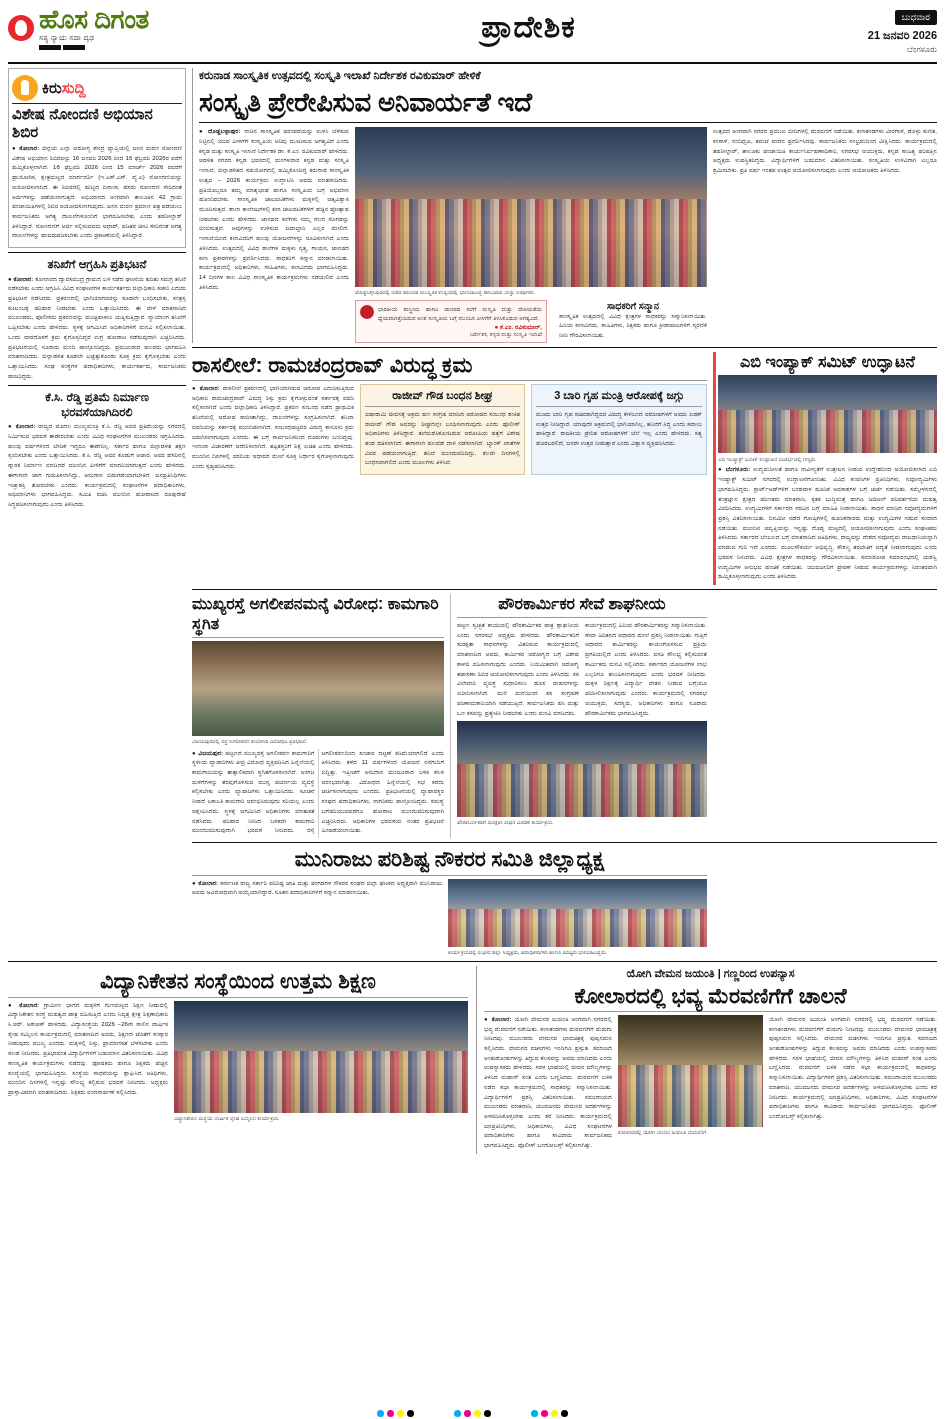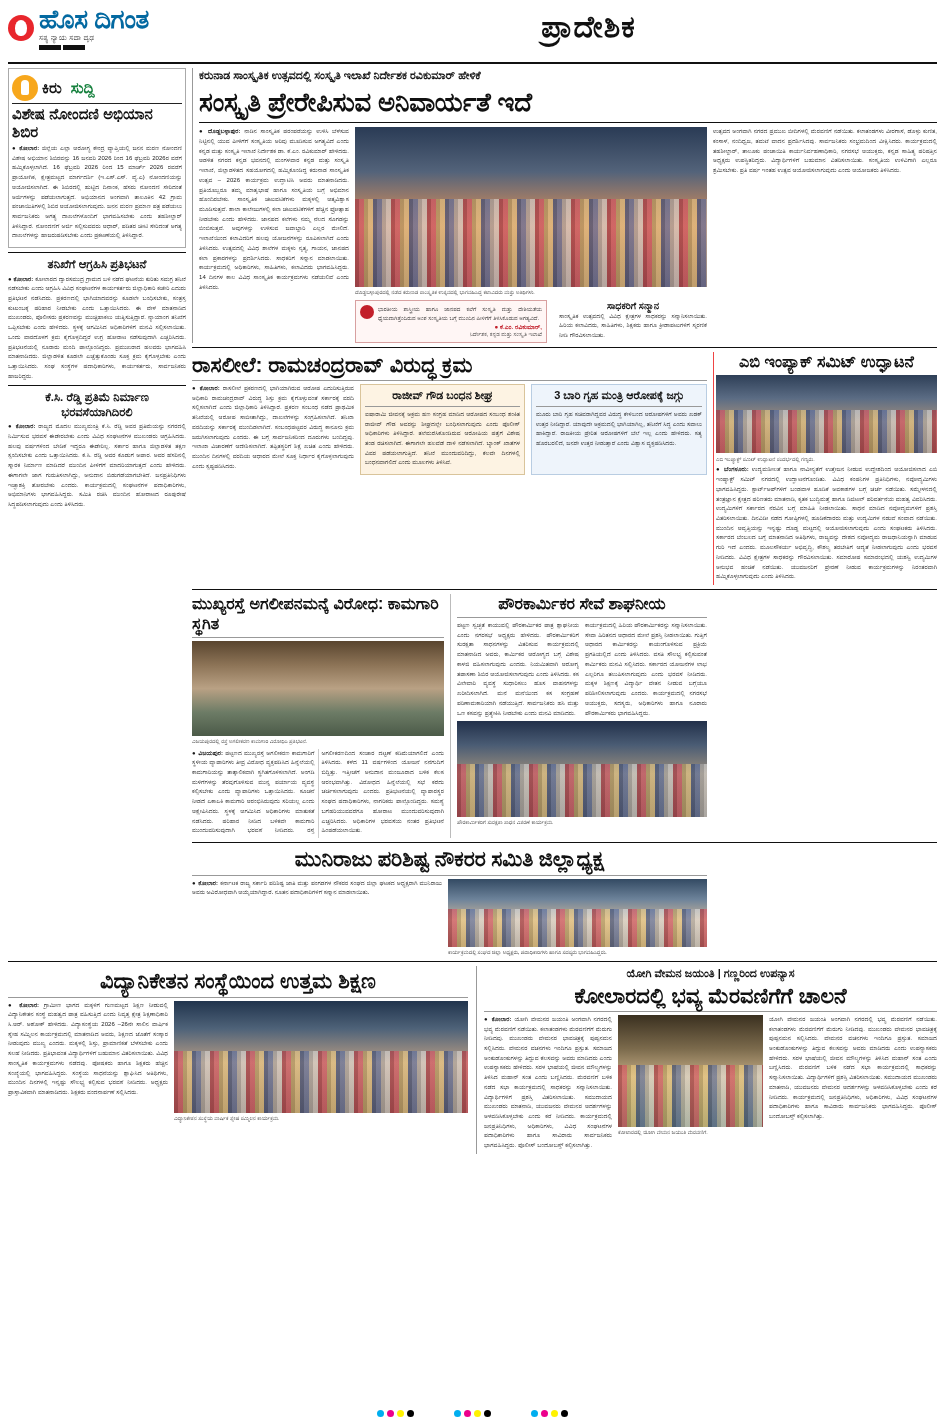--- a/index.html
+++ b/index.html
@@ -12,21 +12,21 @@
     overflow: hidden;
   }
   .page { position: relative; width: 945px; height: 1419px; padding: 6px 8px 0 8px; }
 
   
   .masthead { display:flex; align-items:flex-start; height:58px; border-bottom:2px solid #111; padding-bottom:2px;}
   .logo-box { display:flex; align-items:center; gap:5px; width:232px; }
   .logo-mark { width:26px;height:26px;border-radius:50%;background:#e8262c; position:relative; flex:0 0 auto;}
   .logo-mark:after{content:"";position:absolute;left:7px;top:5px;width:12px;height:16px;background:#fff;border-radius:50% 50% 45% 45%;}
   .logo-text { line-height:1; }
-  .logo-title { font-size:26px; font-weight:bold; letter-spacing:-0.5px; color:#0369a1; }
+  .logo-title { font-size:26px; font-weight:bold; letter-spacing:-0.5px; color:#4d7c0f; }
   .logo-sub { font-size:7.5px; color:#333; margin-top:2px; letter-spacing:0.2px;}
   .logo-bars { display:flex; gap:2px; margin-top:3px; }
   .logo-bars i { display:block; width:22px;height:5px;background:#111;}
   .masthead-center { flex:1; text-align:center; padding-top:4px;}
   .masthead-center .sec { font-size:30px; font-weight:bold; letter-spacing:1px;}
   .masthead-right { width:120px; text-align:right; font-size:9px; line-height:1.45; padding-top:4px;}
   .masthead-right .day { display:inline-block; background:#111; color:#fff; padding:1px 7px; font-size:9px; border-radius:2px;}
   .masthead-right .date { font-weight:bold; font-size:11px; margin-top:3px;}
   .masthead-right .place { color:#444; font-size:8px;}
 
@@ -54,21 +54,21 @@
   .ph-people:after{
     content:""; position:absolute; left:0; right:0; bottom:0; height:55%;
     background:repeating-linear-gradient(90deg, rgba(0,0,0,.14) 0 4px, rgba(255,255,255,.05) 4px 9px);
   }
 
   
   .kiru-head { display:flex; align-items:center; gap:4px; padding:3px 0 2px 0;}
   .kiru-icon { width:26px;height:26px;border-radius:50%;background:#f7a71c; position:relative;}
   .kiru-icon:after{content:"";position:absolute;left:9px;top:5px;width:8px;height:15px;background:#fff;border-radius:4px 4px 2px 2px;}
   .kiru-title { font-size:15px; font-weight:bold;}
-  .kiru-title .o { color:#15803d;margin-left:9px; }
+  .kiru-title .o { color:#ef4444; }
   .kiru-sub { font-size:15px; font-weight:bold; text-align:left; margin:1px 0 3px;}
 
   .sub-head { font-size:11.5px; font-weight:bold; line-height:1.25; text-align:center; margin:4px 0 3px;}
 
   
   .kicker { font-size:11px; font-weight:bold; line-height:1.3; }
   .head-xl { font-size:26px; font-weight:bold; line-height:1.15; letter-spacing:-0.2px;}
   .head-lg { font-size:21px; font-weight:bold; line-height:1.2;}
   .head-md { font-size:16px; font-weight:bold; line-height:1.25;}
   .head-sm { font-size:13px; font-weight:bold; line-height:1.25;}
@@ -98,20 +98,25 @@
         <div class="logo-title">ಹೊಸ ದಿಗಂತ</div>
         <div class="logo-sub">ಸತ್ಯ ನ್ಯಾಯ ಸದಾ ದೃಢ</div>
         <div class="logo-bars">
             <i></i>
             <i></i>
           </div>
       </div>
     </div>
     <div class="masthead-center">
       <div class="sec">ಪ್ರಾದೇಶಿಕ</div>
+    </div>
+    <div class="masthead-right">
+      <div class="day">ಬುಧವಾರ</div>
+      <div class="date">21 ಜನವರಿ 2026</div>
+      <div class="place">ಬೆಂಗಳೂರು</div>
     </div>
   </div>
 
   <div style="display:flex; gap:6px; margin-top:4px;">
 
     <div style="width:178px;">
 
       <div style="border:1px solid #aaa; padding:3px;">
         <div class="kiru-head">
           <div class="kiru-icon"></div>
@@ -206,21 +211,21 @@
               <div class="txt">ಐಷಾರಾಮಿ ಜೀವನಕ್ಕೆ ಅಕ್ರಮ ಹಣ ಸಂಗ್ರಹ ಮಾಡಿದ ಆರೋಪದ ಸಂಬಂಧ ಶಂಕಿತ ರಾಜೀವ್ ಗೌಡ ಅವರನ್ನು ಶೀಘ್ರದಲ್ಲೇ ಬಂಧಿಸಲಾಗುವುದು ಎಂದು ಪೊಲೀಸ್ ಅಧಿಕಾರಿಗಳು ತಿಳಿಸಿದ್ದಾರೆ. ತಲೆಮರೆಸಿಕೊಂಡಿರುವ ಆರೋಪಿಯ ಪತ್ತೆಗೆ ವಿಶೇಷ ತಂಡ ರಚಿಸಲಾಗಿದೆ. ಈಗಾಗಲೇ ಹಲವೆಡೆ ದಾಳಿ ನಡೆಸಲಾಗಿದೆ. ಬ್ಯಾಂಕ್ ಖಾತೆಗಳ ವಿವರ ಪಡೆಯಲಾಗುತ್ತಿದೆ. ತನಿಖೆ ಮುಂದುವರಿದಿದ್ದು, ಕೆಲವೇ ದಿನಗಳಲ್ಲಿ ಬಂಧನವಾಗಲಿದೆ ಎಂದು ಮೂಲಗಳು ತಿಳಿಸಿವೆ.</div>
             </div>
             <div class="tintbox2" style="flex:1;">
               <div class="head-sm" style="text-align:center; font-size:11px;">3 ಬಾರಿ ಗೃಹ ಮಂತ್ರಿ ಆರೋಪಕ್ಕೆ ಜಗ್ಗು</div>
               <div class="thin" style="margin:3px 0;"></div>
               <div class="txt">ಮೂರು ಬಾರಿ ಗೃಹ ಸಚಿವರಾಗಿದ್ದವರ ವಿರುದ್ಧ ಕೇಳಿಬಂದ ಆರೋಪಗಳಿಗೆ ಅವರು ಖಡಕ್ ಉತ್ತರ ನೀಡಿದ್ದಾರೆ. ಯಾವುದೇ ಅಕ್ರಮದಲ್ಲಿ ಭಾಗಿಯಾಗಿಲ್ಲ, ತನಿಖೆಗೆ ಸಿದ್ಧ ಎಂದು ಸವಾಲು ಹಾಕಿದ್ದಾರೆ. ರಾಜಕೀಯ ಪ್ರೇರಿತ ಆರೋಪಗಳಿಗೆ ಬೆಲೆ ಇಲ್ಲ ಎಂದು ಹೇಳಿದರು. ಸತ್ಯ ಹೊರಬರಲಿದೆ, ಜನರೇ ಉತ್ತರ ನೀಡುತ್ತಾರೆ ಎಂದು ವಿಶ್ವಾಸ ವ್ಯಕ್ತಪಡಿಸಿದರು.</div>
             </div>
           </div>
         </div>
 
-        <div style="flex:1; border-left:1px solid #ef4444; padding-left:2px;">
+        <div style="flex:1; border-left:3px solid #ef4444; padding-left:2px;">
           <div class="head-md" style="text-align:center;">ಎಬಿ ಇಂಪ್ಯಾಕ್ ಸಮಿಟ್ ಉದ್ಘಾಟನೆ</div>
           <div class="photo ph5 ph-people" style="height:78px; margin:3px 0;"></div>
           <div class="capline">ಎಬಿ ಇಂಪ್ಯಾಕ್ಟ್ ಸಮಿಟ್ ಉದ್ಘಾಟನೆ ಸಂದರ್ಭದಲ್ಲಿ ಗಣ್ಯರು.</div>
           <div class="txt" style="margin-top:2px;">
             <p><span class="lead">● ಬೆಂಗಳೂರು:</span> <span>ಉದ್ಯಮಶೀಲತೆ ಹಾಗೂ ನಾವೀನ್ಯತೆಗೆ ಉತ್ತೇಜನ ನೀಡುವ ಉದ್ದೇಶದಿಂದ ಆಯೋಜಿಸಲಾದ ಎಬಿ ಇಂಪ್ಯಾಕ್ಟ್ ಸಮಿಟ್ ನಗರದಲ್ಲಿ ಉದ್ಘಾಟನೆಗೊಂಡಿತು. ವಿವಿಧ ಕಂಪನಿಗಳ ಪ್ರತಿನಿಧಿಗಳು, ನವೋದ್ಯಮಿಗಳು ಭಾಗವಹಿಸಿದ್ದರು. ಸ್ಟಾರ್ಟ್‌ಅಪ್‌ಗಳಿಗೆ ಬಂಡವಾಳ ಹೂಡಿಕೆ ಅವಕಾಶಗಳ ಬಗ್ಗೆ ಚರ್ಚೆ ನಡೆಯಿತು.
 
 ಸಮ್ಮೇಳನದಲ್ಲಿ ತಂತ್ರಜ್ಞಾನ ಕ್ಷೇತ್ರದ ಪರಿಣತರು ಮಾತನಾಡಿ, ಕೃತಕ ಬುದ್ಧಿಮತ್ತೆ ಹಾಗೂ ಡಿಜಿಟಲ್ ಪರಿವರ್ತನೆಯ ಮಹತ್ವ ವಿವರಿಸಿದರು. ಉದ್ಯಮಿಗಳಿಗೆ ಸರ್ಕಾರದ ನೆರವಿನ ಬಗ್ಗೆ ಮಾಹಿತಿ ನೀಡಲಾಯಿತು.
 
 ಸಾಧನೆ ಮಾಡಿದ ನವೋದ್ಯಮಗಳಿಗೆ ಪ್ರಶಸ್ತಿ ವಿತರಿಸಲಾಯಿತು. ದಿನವಿಡೀ ನಡೆದ ಗೋಷ್ಠಿಗಳಲ್ಲಿ ಹೂಡಿಕೆದಾರರು ಮತ್ತು ಉದ್ಯಮಿಗಳ ನಡುವೆ ಸಂವಾದ ನಡೆಯಿತು. ಮುಂದಿನ ಆವೃತ್ತಿಯನ್ನು ಇನ್ನಷ್ಟು ದೊಡ್ಡ ಮಟ್ಟದಲ್ಲಿ ಆಯೋಜಿಸಲಾಗುವುದು ಎಂದು ಸಂಘಟಕರು ತಿಳಿಸಿದರು.
 

